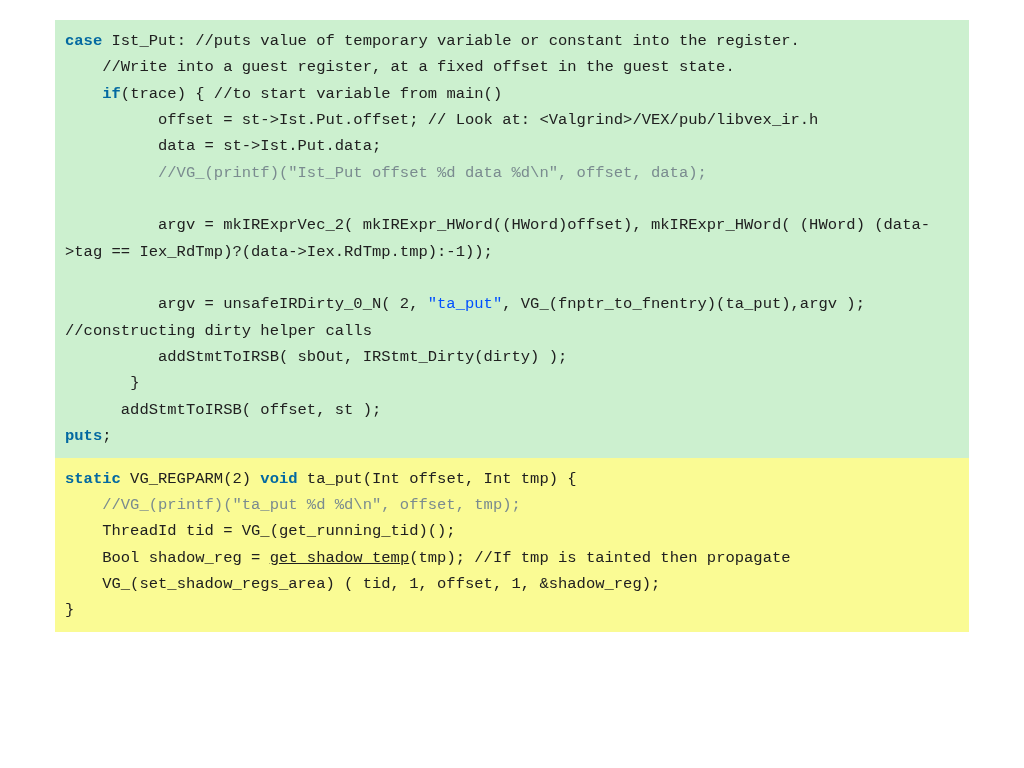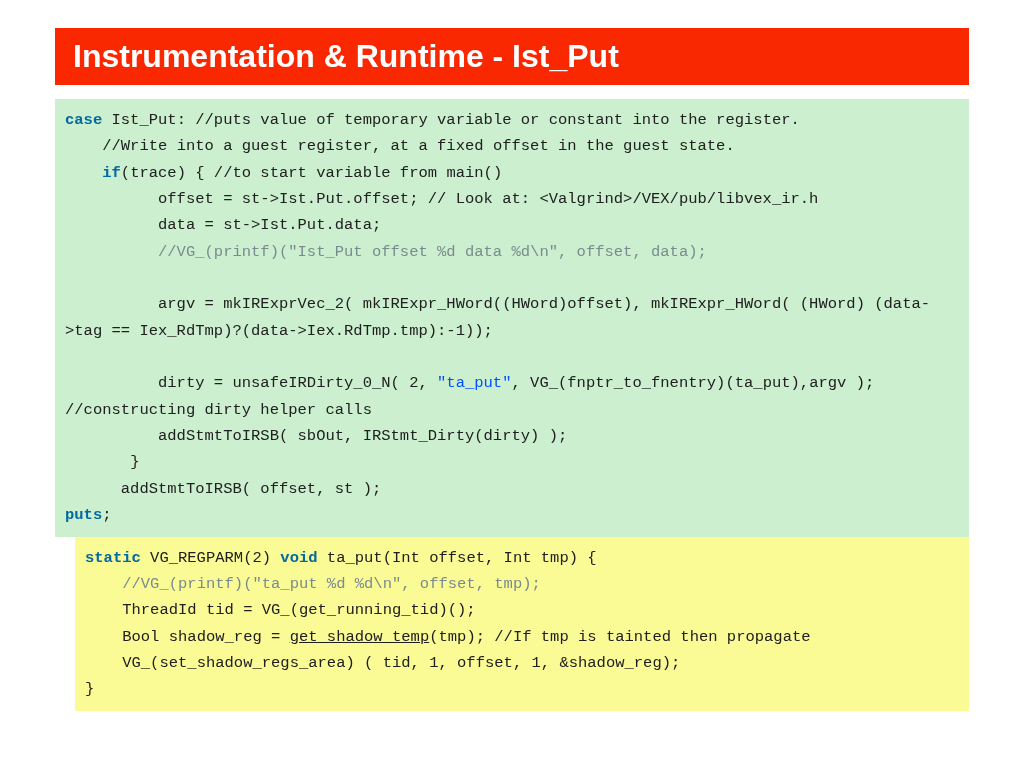--- a/index.html
+++ b/index.html
@@ -30,43 +30,41 @@
     padding: 8px 10px;
   }
   .code-top {
     background: #ccf0cf;
     color: #202020;
   }
   .code-bottom {
     background: #fafb94;
     color: #202020;
     margin-top: 0;
-    margin-left: 20px;
   }
   .kw { color: #0369a1; font-weight: bold; }
   .cm { color: #7a8b8f; }
   .str { color: #0050ff; }
   .ul { text-decoration: underline; }
 </style>
 </head>
 <body>
 
 <div class="slide">
-  <div class="title-bar">Instrumentation &amp; Runtime - Ist_Put</div>
 
   <div class="code-block code-top"><span class="kw">case</span><span> Ist_Put: //puts value of temporary variable or constant into the register.</span>
 <span>    //Write into a guest register, at a fixed offset in the guest state.</span>
 <span class="kw">    if</span><span>(trace) { //to start variable from main()</span>
 <span>          offset = st-&gt;Ist.Put.offset; // Look at: &lt;Valgrind&gt;/VEX/pub/libvex_ir.h</span>
 <span>          data = st-&gt;Ist.Put.data;</span>
 <span class="cm">          //VG_(printf)("Ist_Put offset %d data %d\n", offset, data);</span>
 
 <span>          argv = mkIRExprVec_2( mkIRExpr_HWord((HWord)offset), mkIRExpr_HWord( (HWord) (data-&gt;tag == Iex_RdTmp)?(data-&gt;Iex.RdTmp.tmp):-1));</span>
 
-<span>          dirty = unsafeIRDirty_0_N( 2, </span><span class="str">"ta_put"</span><span>, VG_(fnptr_to_fnentry)(ta_put),argv ); //constructing dirty helper calls</span>
+<span>          argv = unsafeIRDirty_0_N( 2, </span><span class="str">"ta_put"</span><span>, VG_(fnptr_to_fnentry)(ta_put),argv ); //constructing dirty helper calls</span>
 <span>          addStmtToIRSB( sbOut, IRStmt_Dirty(dirty) );</span>
 <span>       }</span>
 <span>      addStmtToIRSB( offset, st );</span>
 <span class="kw">puts</span><span>;</span></div>
     <div class="code-block code-bottom"><span class="kw">static</span><span> VG_REGPARM(2) </span><span class="kw">void</span><span> ta_put(Int offset, Int tmp) {</span>
 <span class="cm">    //VG_(printf)("ta_put %d %d\n", offset, tmp);</span>
 <span>    ThreadId tid = VG_(get_running_tid)();</span>
 <span>    Bool shadow_reg = </span><span class="ul">get_shadow_temp</span><span>(tmp); //If tmp is tainted then propagate</span>
 <span>    VG_(set_shadow_regs_area) ( tid, 1, offset, 1, &amp;shadow_reg);</span>
 <span>}</span></div>

